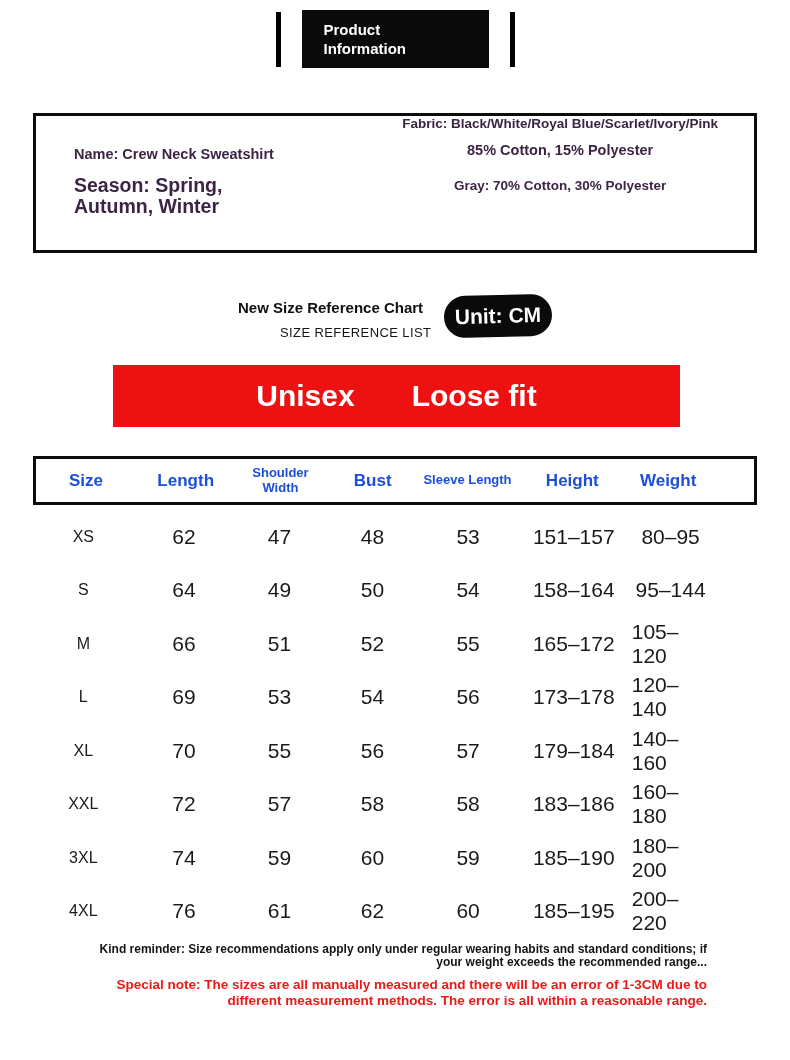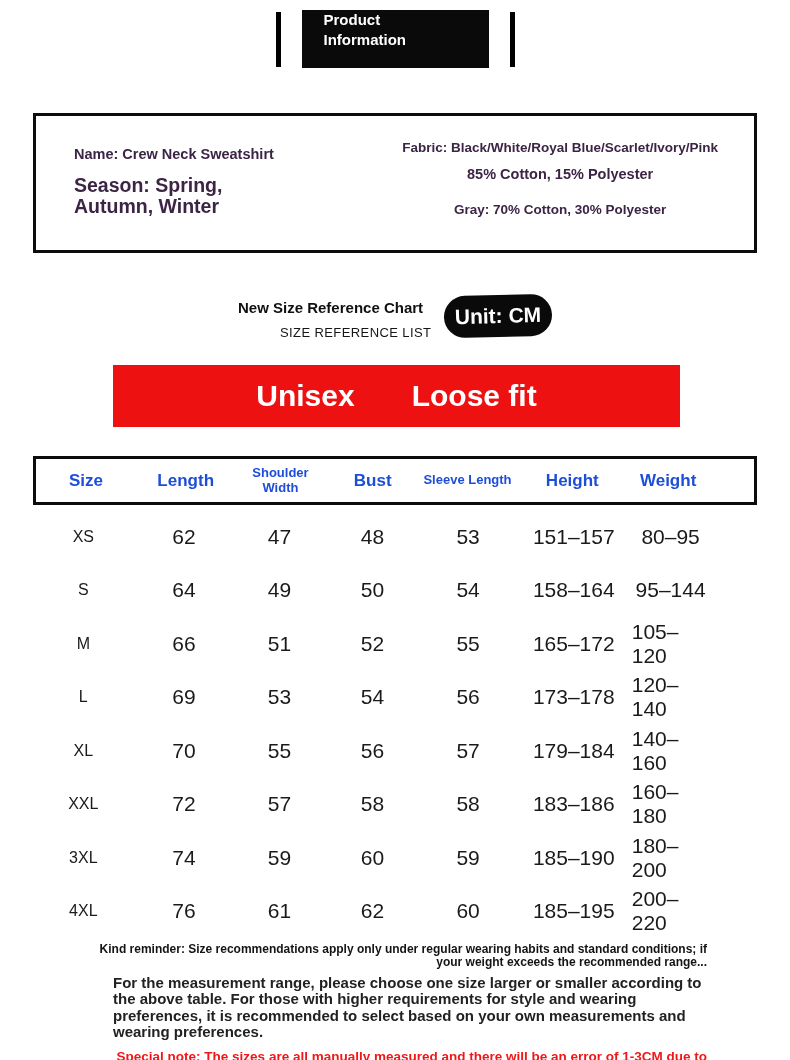--- a/index.html
+++ b/index.html
@@ -19,40 +19,39 @@
     display: flex;
     justify-content: center;
     align-items: center;
     gap: 21px;
   }
   .vbar { width: 5px; height: 55px; background: #000; }
   .badge-box {
     width: 187px; height: 58px;
     background: #0a0a0a;
     color: #fff;
-    display: flex; flex-direction: column; 
+    display: flex; flex-direction: column; justify-content: center;
     padding-left: 22px;
     font-weight: 700; font-size: 15px; line-height: 1.3;
   }
 
   
   .info-box {
     margin: 45px 33px 0 33px;
     height: 140px;
     border: 3px solid #0c0c0c;
     display: flex;
     color: #3c2444;
   }
   .info-left { width: 46%; padding: 30px 0 0 38px; }
   .product-name { font-size: 14.5px; font-weight: 700; margin-bottom: 13px; }
   .product-season { font-size: 19.5px; font-weight: 700; line-height: 1.1; }
   .info-right {
     width: 54%;
     display: flex; flex-direction: column; align-items: center;
-    padding-top: 24px;
   }
   .fabric-line { font-size: 13.5px; font-weight: 700; }
   .composition-line { font-size: 14.5px; font-weight: 700; margin-top: 11px; }
   .gray-line { font-size: 13.5px; font-weight: 700; margin-top: 20px; }
 
   
   .chart-title-area { position: relative; height: 90px; }
   .chart-title { position: absolute; left: 238px; top: 46px; font-size: 15px; font-weight: 700; color: #101010; }
   .chart-subtitle { position: absolute; left: 280px; top: 72px; font-size: 13px; letter-spacing: .4px; color: #161616; }
   .unit-pill {
@@ -228,16 +227,15 @@
           <div class="td c2">61</div>
           <div class="td c3">62</div>
           <div class="td c4">60</div>
           <div class="td c5">185–195</div>
           <div class="td c6">200–220</div>
         </div>
       </div>
   </section>
 
   <p class="note-reminder">Kind reminder: Size recommendations apply only under regular wearing habits and standard conditions; if your weight exceeds the recommended range...</p>
-  <p class="note-measurement">For the measurement range, please choose one size larger or smaller according to the above table. For those with higher requirements for style and wearing preferences, it is recommended to select based on your own measurements and wearing preferences.</p>
   <p class="note-special">Special note: The sizes are all manually measured and there will be an error of 1-3CM due to different measurement methods. The error is all within a reasonable range.</p>
 
 </div>
 
 </body></html>

